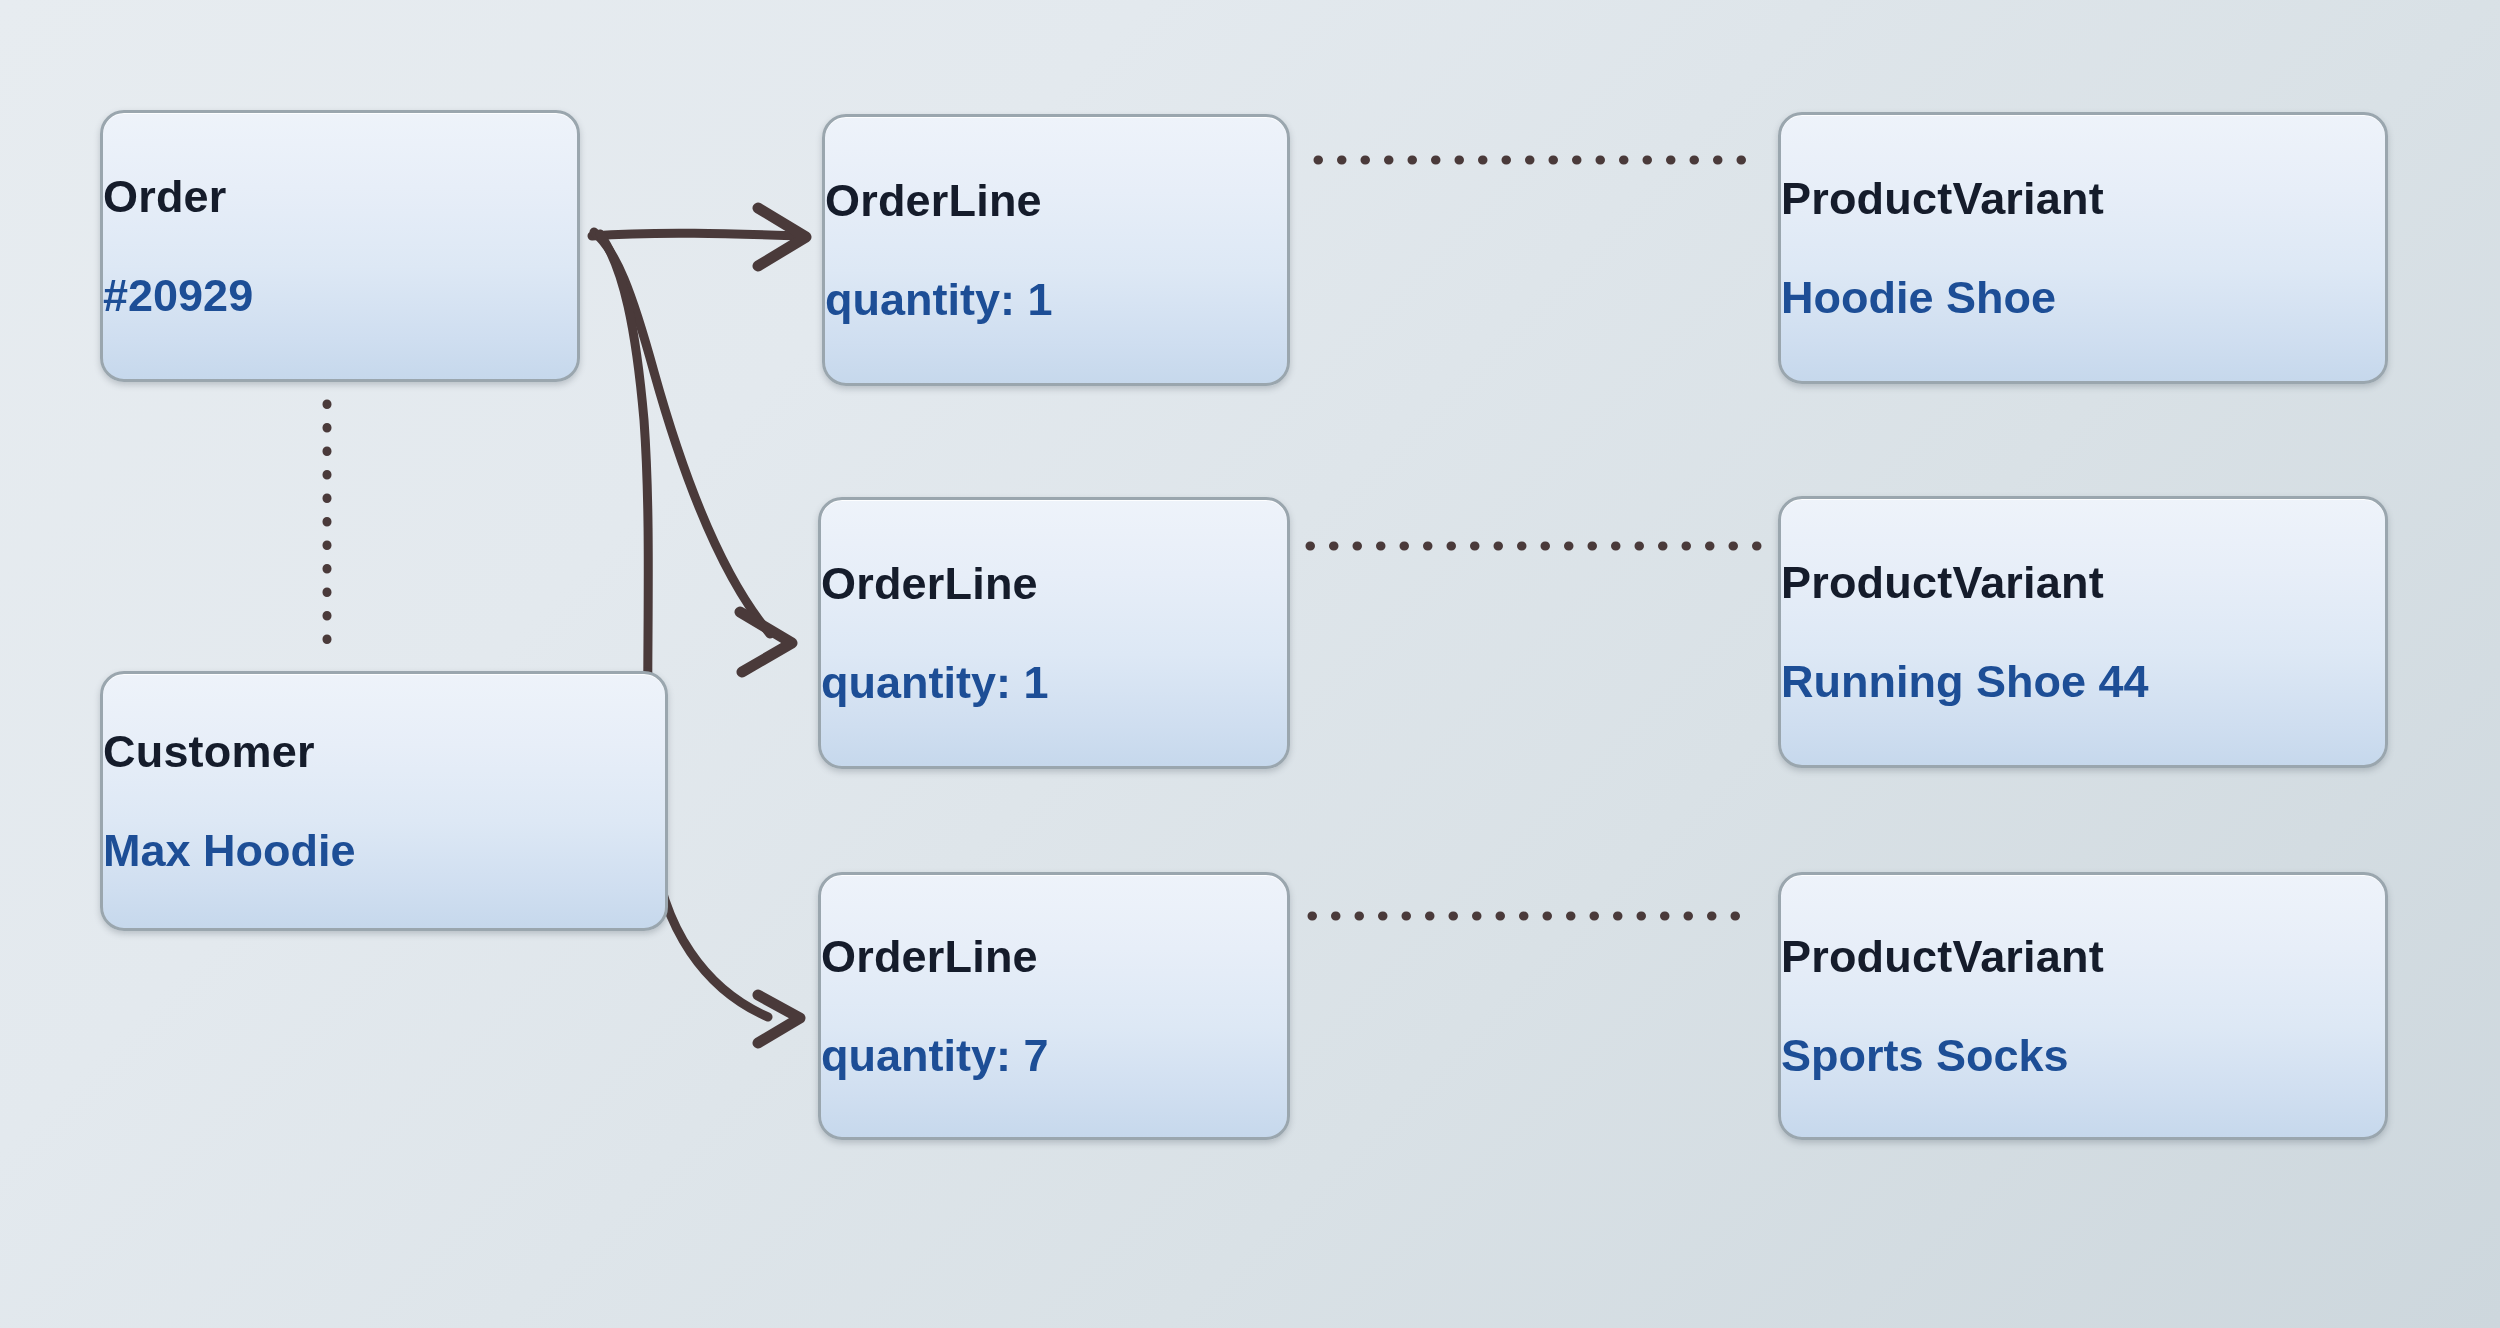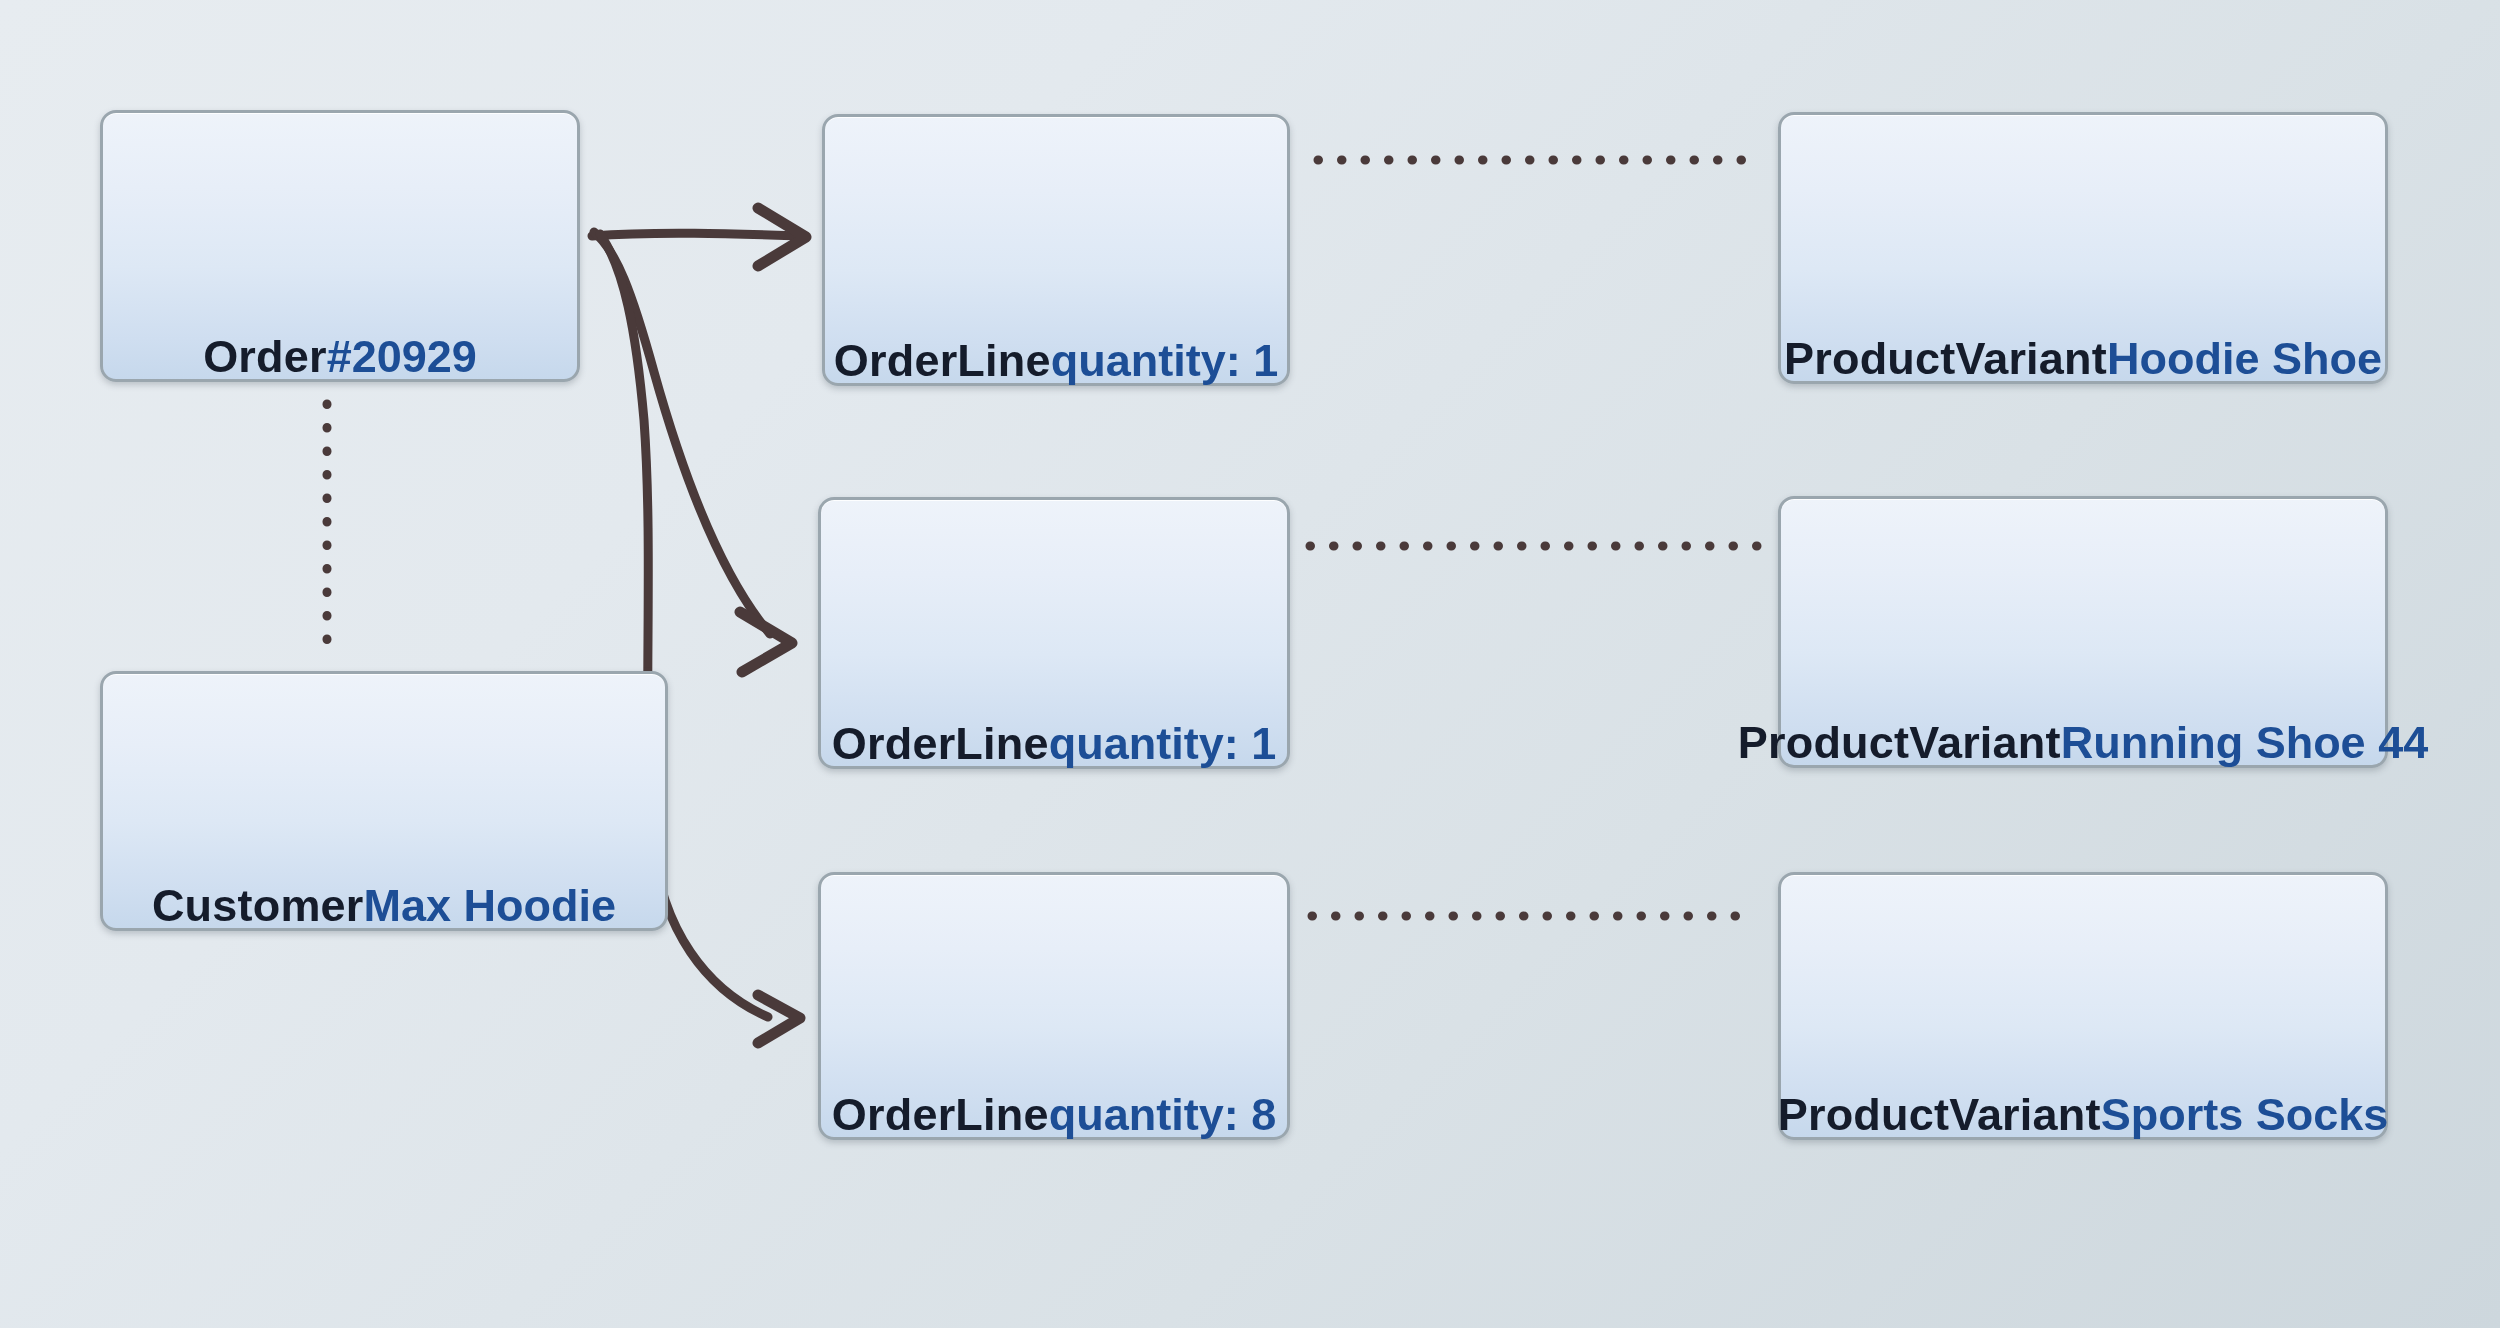--- a/index.html
+++ b/index.html
@@ -31,32 +31,32 @@
     z-index: 1;
     pointer-events: none;
   }
 
   
   .node {
     position: absolute;
     z-index: 2;
     box-sizing: border-box;
     border: 3px solid #9aa6ae;
-    border-radius: 16px;
+    border-radius: 24px;
     background: linear-gradient(180deg,
                 #eef3fa 0%,
                 #e7eef8 28%,
                 #dde8f5 58%,
                 #cfdef0 85%,
                 #c6d8ec 100%);
     box-shadow: 0 3px 6px rgba(90, 100, 110, 0.30),
                 inset 0 1px 0 rgba(255,255,255,0.85);
     display: flex;
-    flex-direction: row;
-    align-items: flex-end;
+    flex-direction: column;
+    align-items: flex-start;
     justify-content: center;
   }
 
   .node-title {
     font-size: 45px;
     font-weight: bold;
     color: #151c2b;
     letter-spacing: 0.2px;
     line-height: 1;
     text-align: center;
@@ -148,21 +148,21 @@
 
   <div class="node" id="node-orderline-2">
     <div class="node-title">OrderLine</div>
     <div class="gap-lg"></div>
     <div class="node-sub">quantity: 1</div>
   </div>
 
   <div class="node" id="node-orderline-3">
     <div class="node-title">OrderLine</div>
     <div class="gap-lg"></div>
-    <div class="node-sub">quantity: 8</div>
+    <div class="node-sub">quantity: 7</div>
   </div>
 
   <div class="node" id="node-variant-1">
     <div class="node-title">ProductVariant</div>
     <div class="gap-lg"></div>
     <div class="node-sub">Hoodie Shoe</div>
   </div>
 
   <div class="node" id="node-variant-2">
     <div class="node-title">ProductVariant</div>

